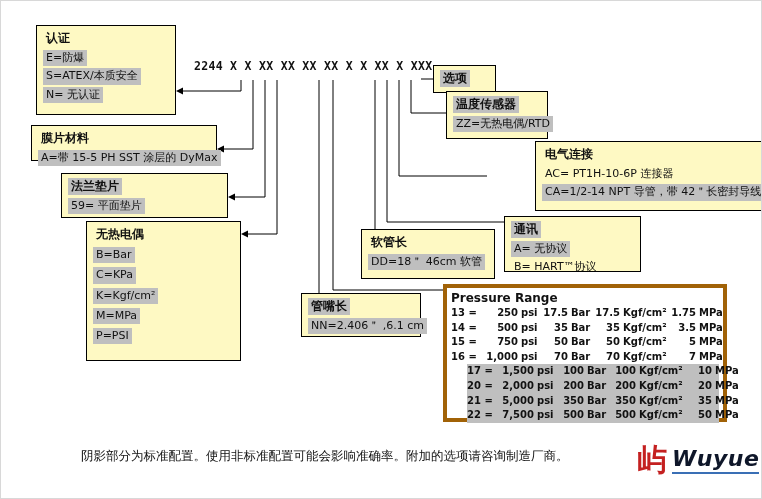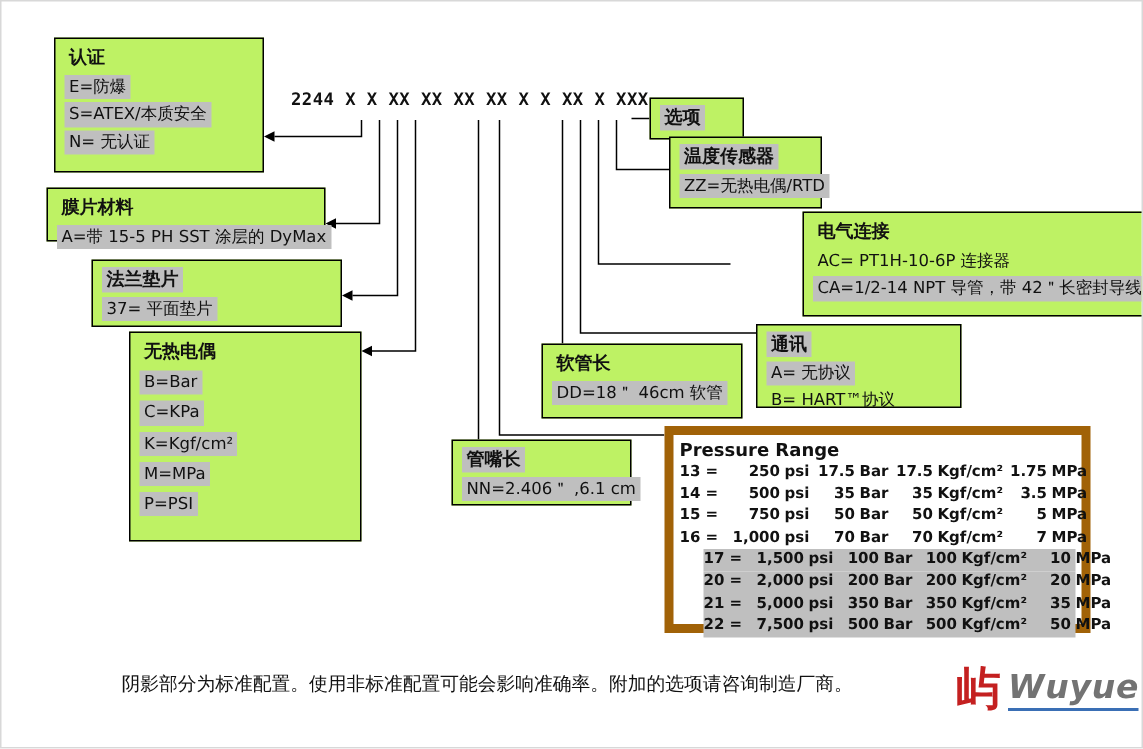--- a/index.html
+++ b/index.html
@@ -5,34 +5,34 @@
   * { margin:0; padding:0; box-sizing:border-box; }
   html,body { background:#f2f2f2; }
   body { font-family:"DejaVu Sans","Liberation Sans",sans-serif; color:#111; }
   .canvas { position:relative; width:762px; height:499px; background:#ffffff; border:1px solid #d8d8d8; overflow:hidden; margin:0 auto; }
   .connectors { position:absolute; left:0; top:0; width:762px; height:499px; }
   .model-code {
     position:absolute; left:193px; top:58px;
     font-family:"DejaVu Sans Mono","Liberation Mono",monospace;
     font-weight:bold; font-size:11.5px; letter-spacing:0.3px; white-space:nowrap;
   }
-  .box { position:absolute; background:#bef264; border:1px solid #000; padding:4px 6px; }
+  .box { position:absolute; background:#fef9c3; border:1px solid #000; padding:4px 6px; }
   .box-title { font-weight:bold; font-size:12px; margin-bottom:3px; width:fit-content; padding:0 3px; white-space:nowrap; }
   .opt { font-size:11px; margin:2px 0; padding:1px 3px; width:fit-content; line-height:1.3; white-space:nowrap; }
   .shaded { background:#bfbfbf; }
-  .pressure-table { position:absolute; left:442px; top:283px; width:284px; height:138px; background:#fff; border:6px solid #a16207; padding:3px 4px; }
+  .pressure-table { position:absolute; left:442px; top:283px; width:284px; height:138px; background:#fff; border:4px solid #a16207; padding:3px 4px; }
   .pt-title { font-weight:bold; font-size:12px; line-height:14px; margin-bottom:1px; }
   .p-row { display:grid; grid-template-columns:32px 38px 22px 28px 24px 28px 46px 30px 26px; font-size:10px; font-weight:bold; line-height:14.6px; white-space:nowrap; }
   .p-row .num { text-align:right; padding-right:3px; }
   .p-row .unit { text-align:left; }
   .p-row.shaded { background:#bfbfbf;margin-left:16px; }
   .footnote { position:absolute; left:80px; top:447px; font-size:12.5px; white-space:nowrap; }
   .logo { position:absolute; left:636px; top:444px; display:flex; align-items:center; gap:5px; }
   .logo-icon { color:#c42020; font-size:30px; font-weight:bold; line-height:30px; font-family:"DejaVu Sans",sans-serif; }
-  .logo-text { color:#737373; font-size:22px; font-weight:bold; font-style:italic; letter-spacing:0.5px; border-bottom:2px solid #3a6fb5; line-height:26px; }
+  .logo-text { color:#0f172a; font-size:22px; font-weight:bold; font-style:italic; letter-spacing:0.5px; border-bottom:2px solid #3a6fb5; line-height:26px; }
 </style>
 </head>
 <body>
 
 <div class="canvas">
 
   <svg class="connectors" width="762" height="499" viewBox="0 0 762 499" fill="none" stroke="#000" stroke-width="1">
     <polyline points="240,79 240,90 182,90"></polyline>
     <polygon points="175,90 182,86.5 182,93.5" fill="#000" stroke="none"></polygon>
     <polyline points="252,79 252,148 223,148"></polyline>
@@ -67,21 +67,21 @@
     <div>
 
     <div class="opt shaded"><span>A=带 15-5 PH SST 涂层的 DyMax</span></div>
       </div>
   </div>
 
   <div class="box" style="left:60px; top:172px; width:167px; height:45px;">
     <div class="box-title shaded">法兰垫片</div>
     <div>
 
-    <div class="opt shaded"><span>37= 平面垫片</span></div>
+    <div class="opt shaded"><span>59= 平面垫片</span></div>
       </div>
   </div>
 
   <div class="box" style="left:85px; top:220px; width:155px; height:140px;">
     <div class="box-title">无热电偶</div>
     <div>
 
     <div class="opt shaded" style="margin:4px 0;"><span>B=Bar</span></div>
         <div class="opt shaded" style="margin:4px 0;"><span>C=KPa</span></div>
         <div class="opt shaded" style="margin:4px 0;"><span>K=Kgf/cm²</span></div>

